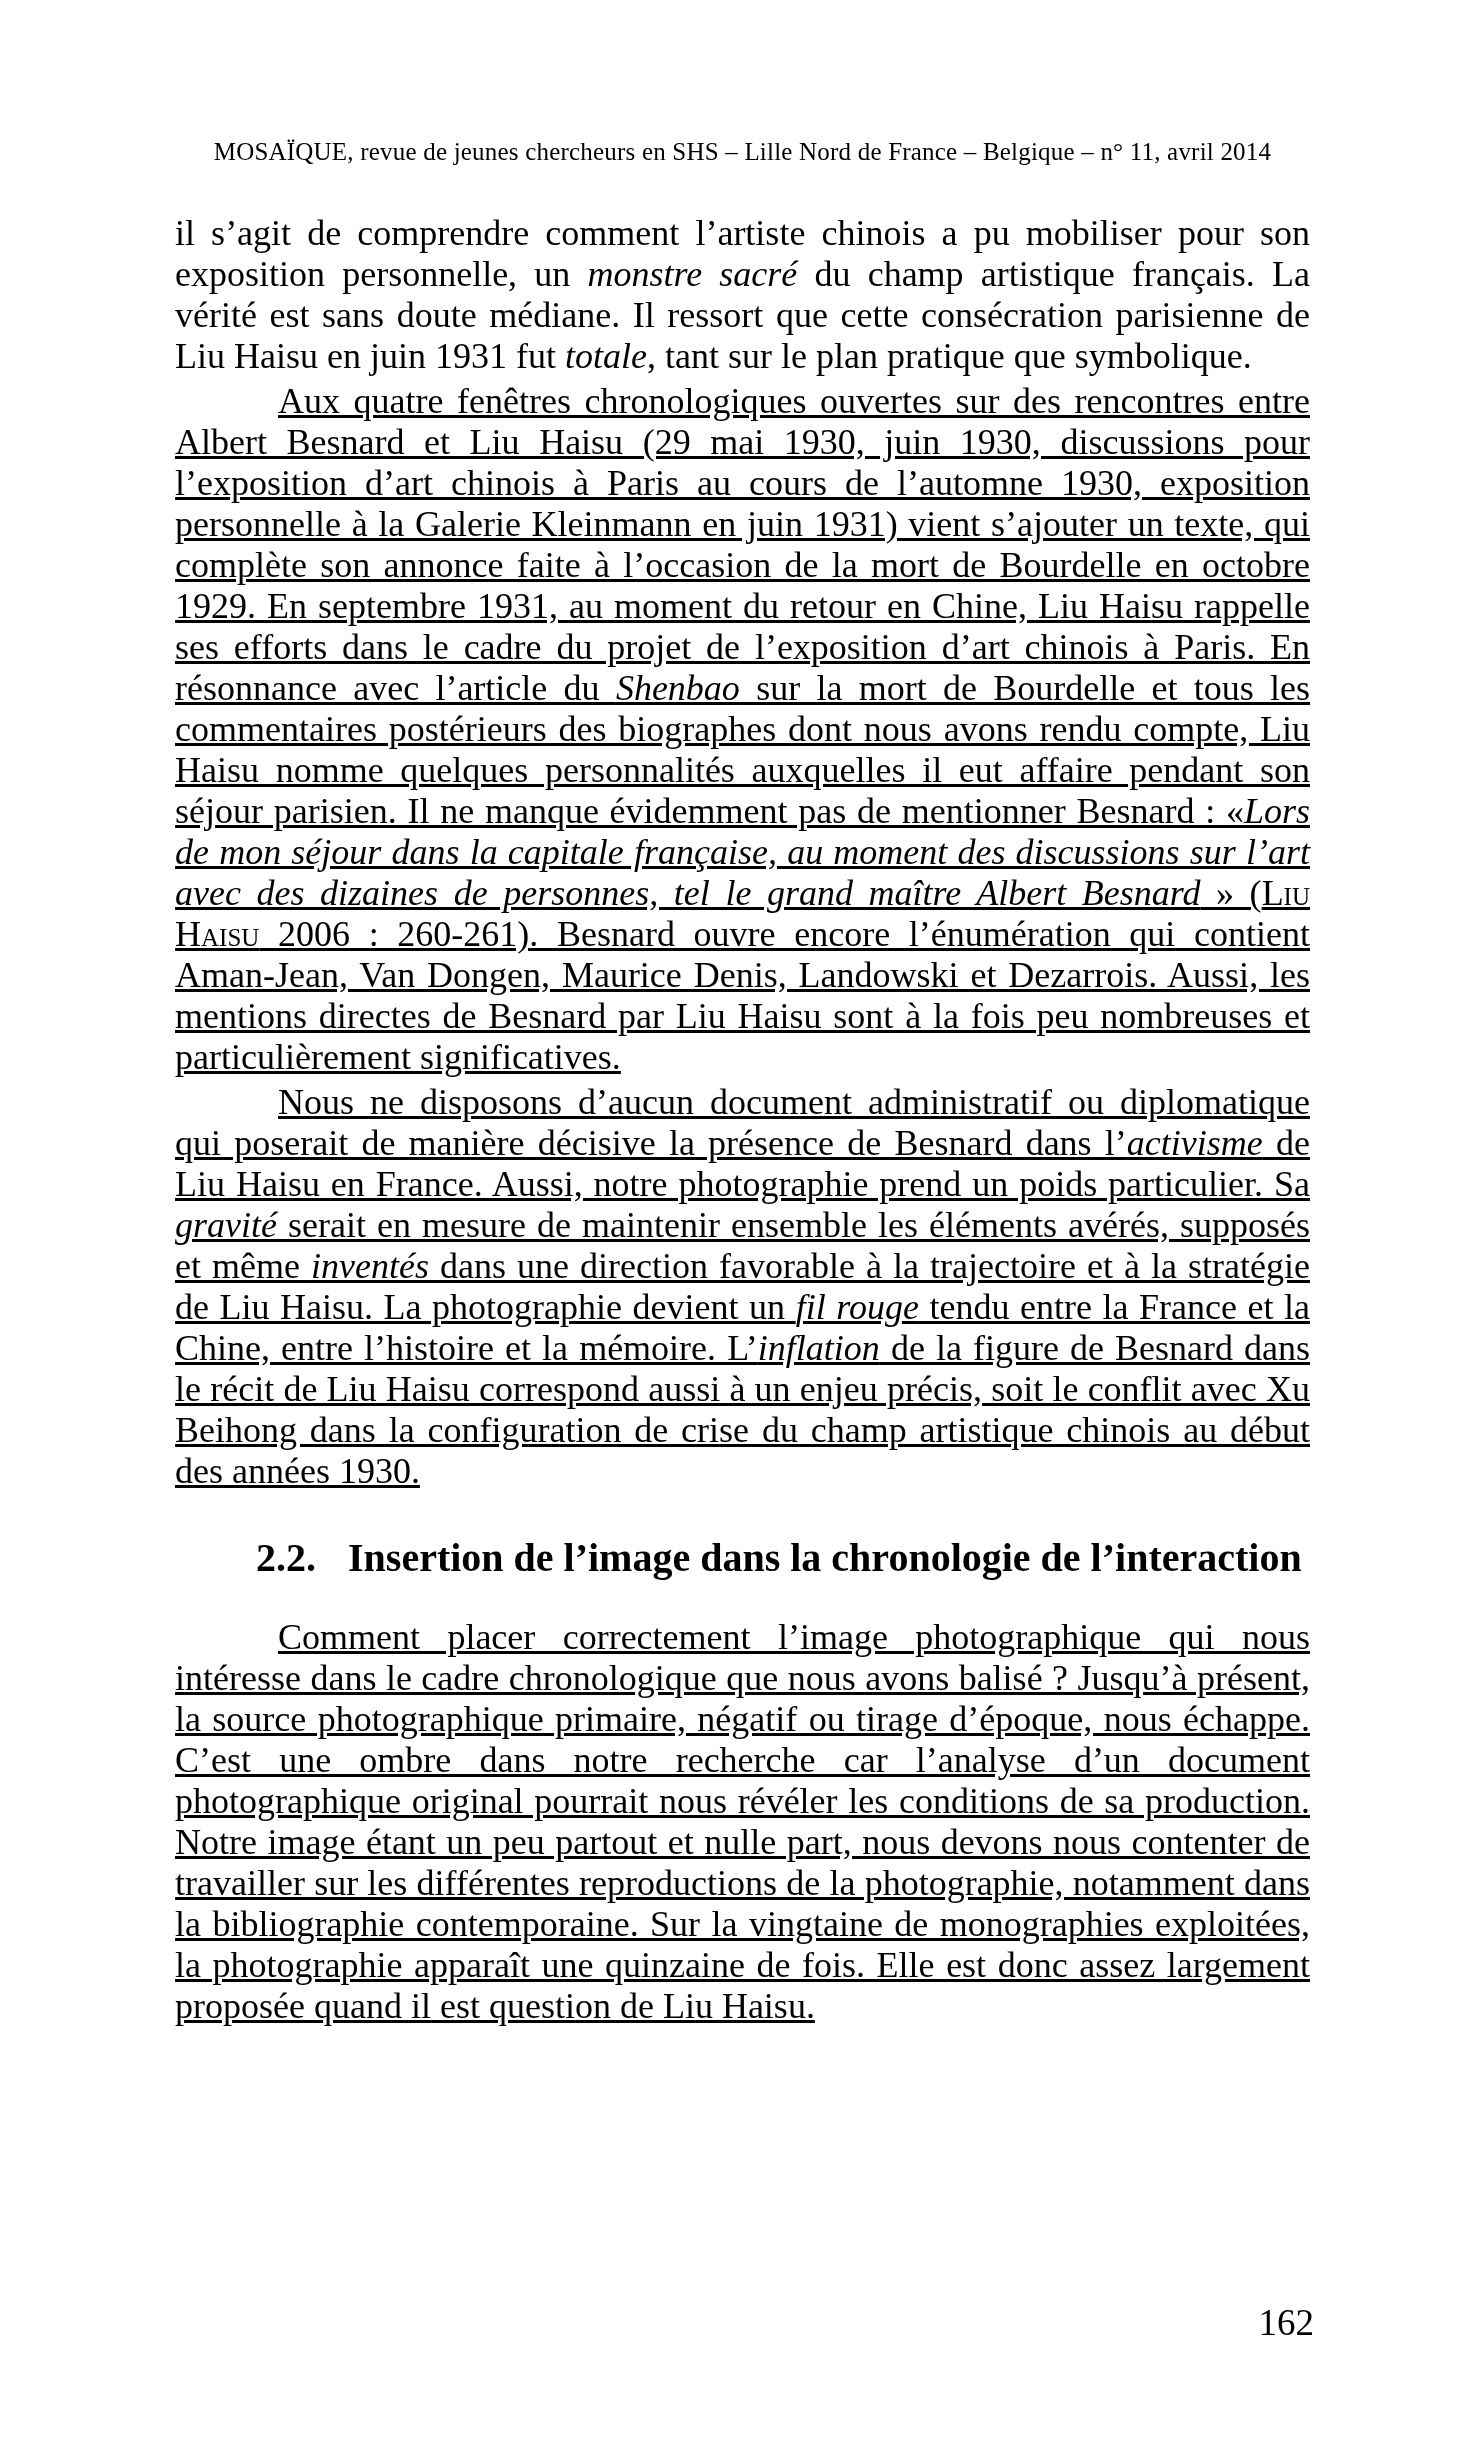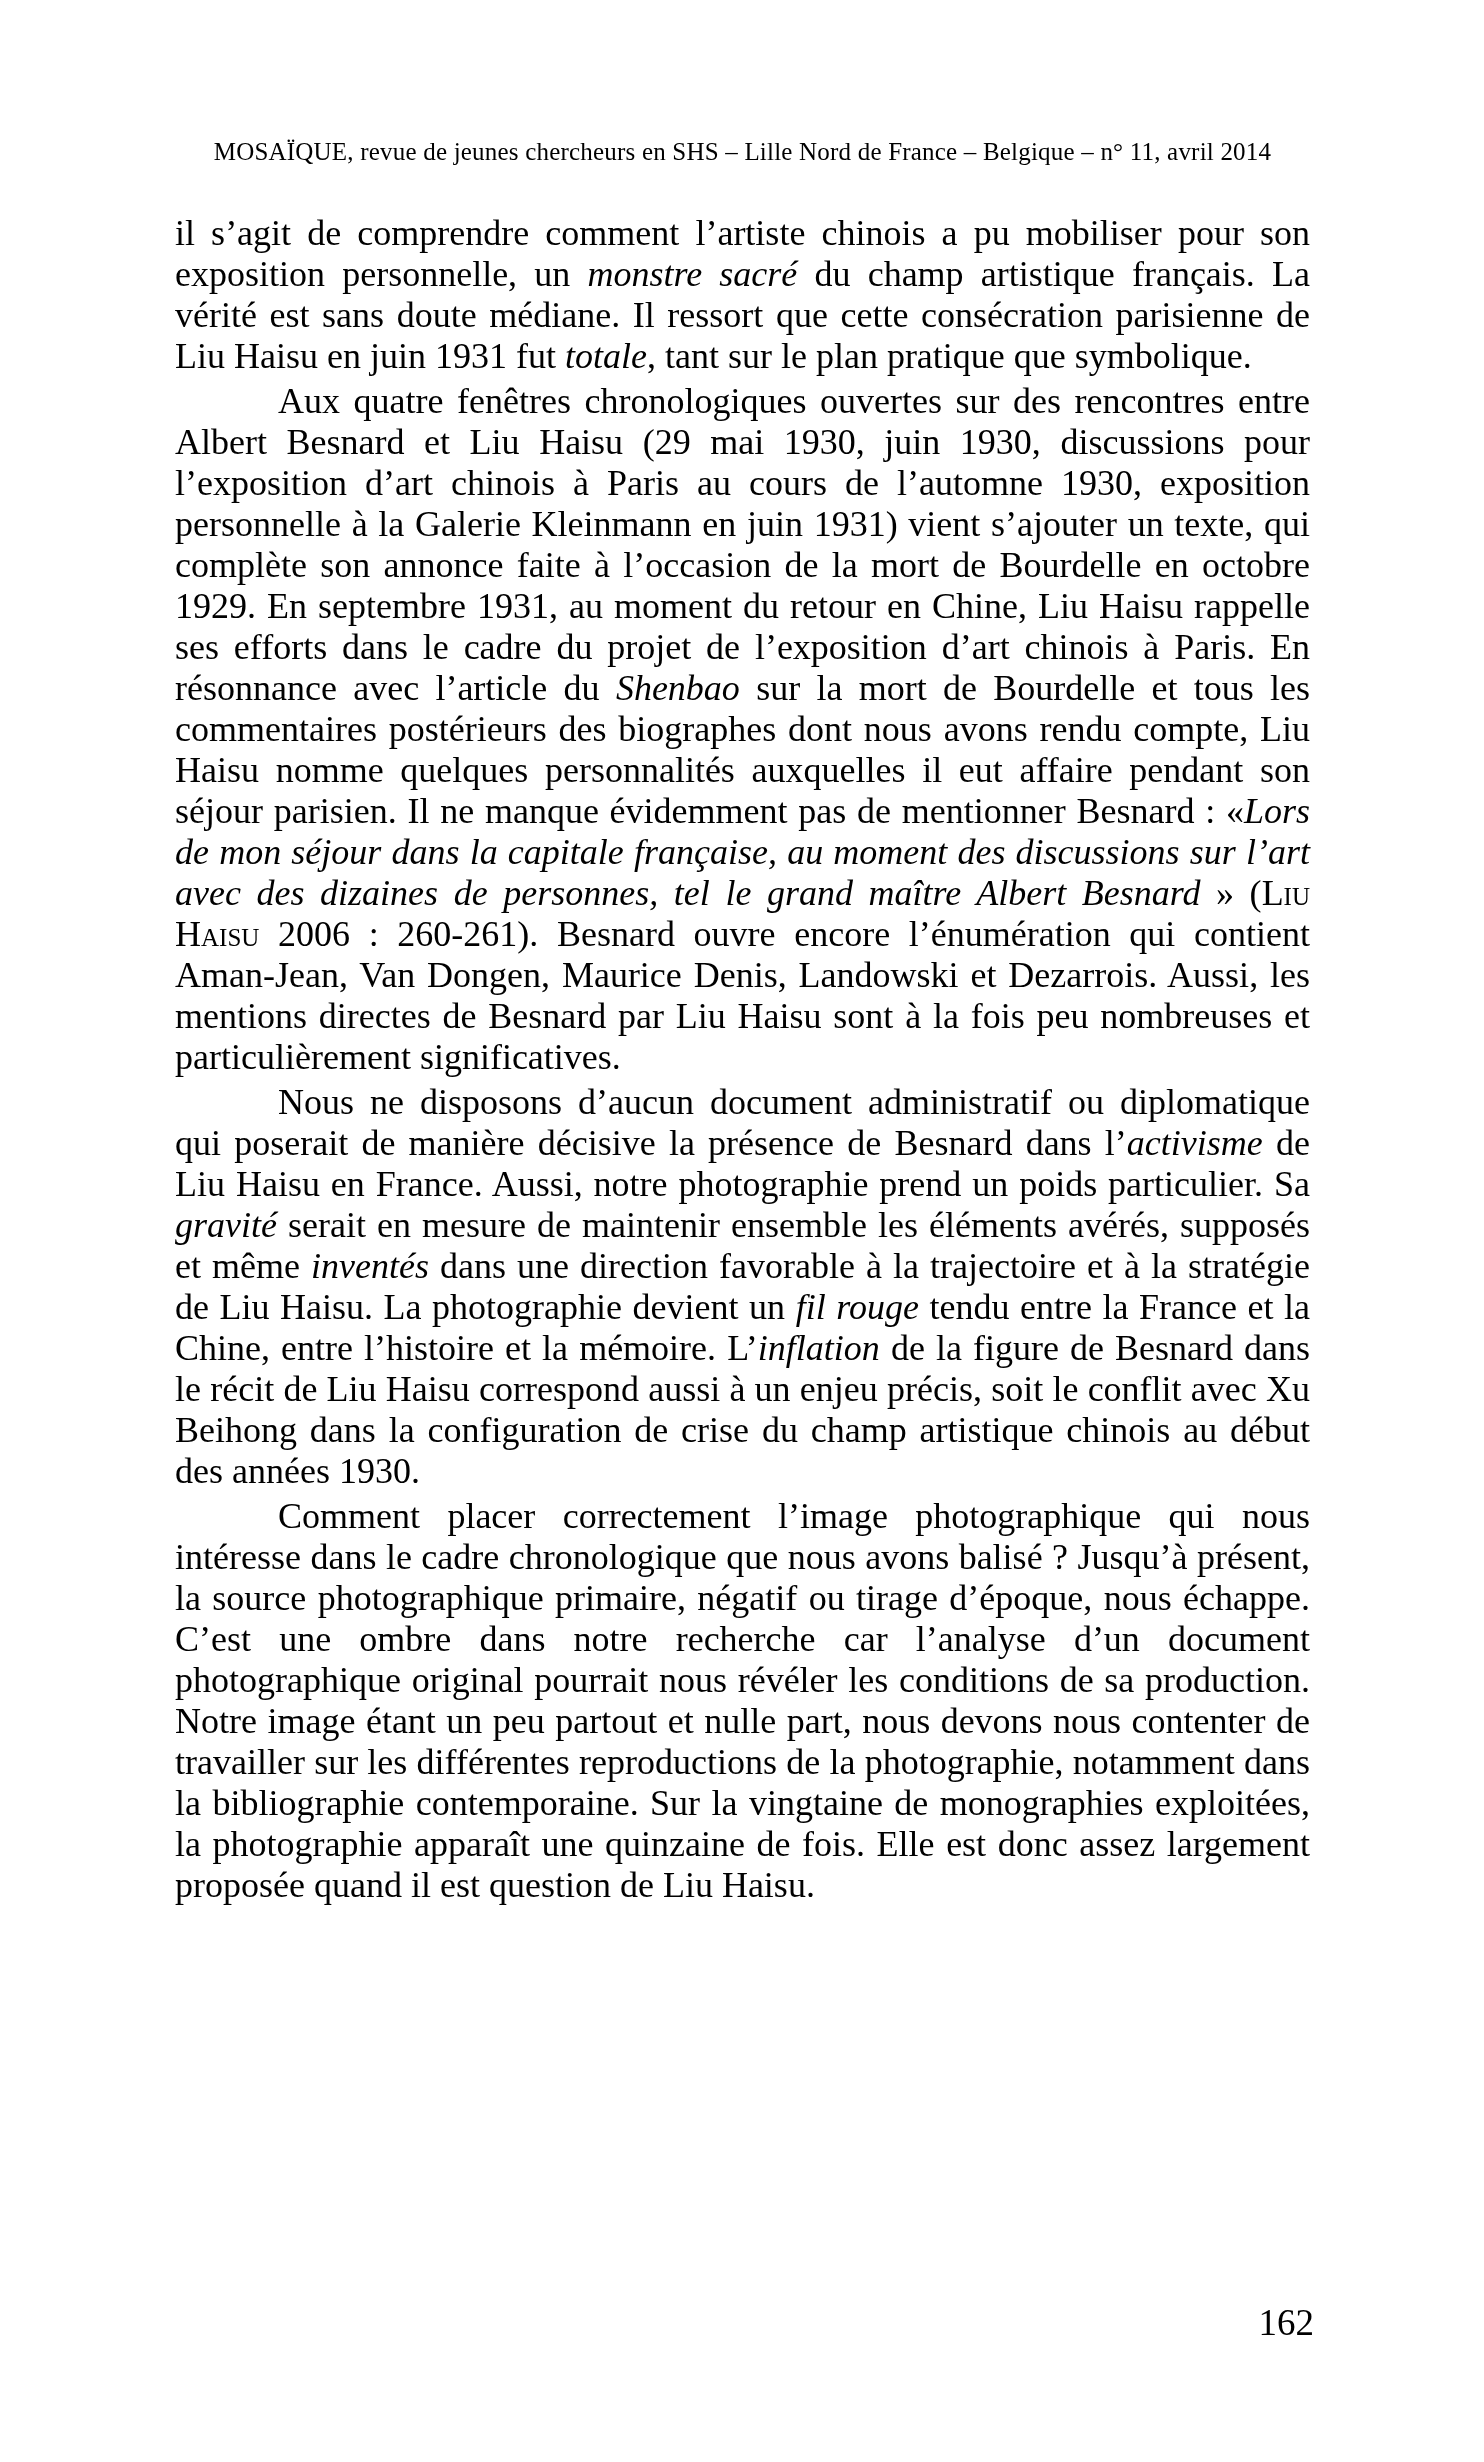--- a/index.html
+++ b/index.html
@@ -27,20 +27,21 @@
     white-space: nowrap;
   }
   .body-text p {
     margin: 4px;
     font-size: 36px;
     line-height: 41px;
     text-align: justify;
   }
   .body-text p.indent {
     text-indent: 103px;
+    text-decoration: underline;
   }
   .section-heading {
     font-size: 40px;
     line-height: 50px;
     font-weight: bold;
     margin: 41px 0 34px 0;
     text-align: left;
     text-indent: 85px;
   }
   .heading-gap {
@@ -65,20 +66,21 @@
   <div class="journal-header">MOSAÏQUE, revue de jeunes chercheurs en SHS – Lille Nord de France – Belgique – n° 11, avril 2014</div>
 
   <div class="body-text">
 
     <p class="noindent"><span>il s’agit de comprendre comment l’artiste chinois a pu mobiliser pour son exposition personnelle, un </span><span class="it">monstre sacré</span><span> du champ artistique français. La vérité est sans doute médiane. Il ressort que cette consécration parisienne de Liu Haisu en juin 1931 fut </span><span class="it">totale</span><span>, tant sur le plan pratique que symbolique.</span></p>
 
     <p class="indent"><span>Aux quatre fenêtres chronologiques ouvertes sur des rencontres entre Albert Besnard et Liu Haisu (29 mai 1930, juin 1930, discussions pour l’exposition d’art chinois à Paris au cours de l’automne 1930, exposition personnelle à la Galerie Kleinmann en juin 1931) vient s’ajouter un texte, qui complète son annonce faite à l’occasion de la mort de Bourdelle en octobre 1929. En septembre 1931, au moment du retour en Chine, Liu Haisu rappelle ses efforts dans le cadre du projet de l’exposition d’art chinois à Paris. En résonnance avec l’article du </span><span class="it">Shenbao</span><span> sur la mort de Bourdelle et tous les commentaires postérieurs des biographes dont nous avons rendu compte, Liu Haisu nomme quelques personnalités auxquelles il eut affaire pendant son séjour parisien. Il ne manque évidemment pas de mentionner Besnard : «</span><span class="it">Lors de mon séjour dans la capitale française, au moment des discussions sur l’art avec des dizaines de personnes, tel le grand maître Albert Besnard</span><span> » (</span><span class="sc">Liu Haisu</span><span> 2006 : 260-261). Besnard ouvre encore l’énumération qui contient Aman-Jean, Van Dongen, Maurice Denis, Landowski et Dezarrois. Aussi, les mentions directes de Besnard par Liu Haisu sont à la fois peu nombreuses et particulièrement significatives.</span></p>
 
     <p class="indent"><span>Nous ne disposons d’aucun document administratif ou diplomatique qui poserait de manière décisive la présence de Besnard dans l’</span><span class="it">activisme</span><span> de Liu Haisu en France. Aussi, notre photographie prend un poids particulier. Sa </span><span class="it">gravité</span><span> serait en mesure de maintenir ensemble les éléments avérés, supposés et même </span><span class="it">inventés</span><span> dans une direction favorable à la trajectoire et à la stratégie de Liu Haisu. La photographie devient un </span><span class="it">fil rouge</span><span> tendu entre la France et la Chine, entre l’histoire et la mémoire. L’</span><span class="it">inflation</span><span> de la figure de Besnard dans le récit de Liu Haisu correspond aussi à un enjeu précis, soit le conflit avec Xu Beihong dans la configuration de crise du champ artistique chinois au début des années 1930.</span></p>
 
+    <h2 class="section-heading"><span class="heading-number">2.2.</span><span class="heading-gap"></span><span class="heading-title">Insertion de l’image dans la chronologie de l’interaction</span></h2>
 
     <p class="indent"><span>Comment placer correctement l’image photographique qui nous intéresse dans le cadre chronologique que nous avons balisé ? Jusqu’à présent, la source photographique primaire, négatif ou tirage d’époque, nous échappe. C’est une ombre dans notre recherche car l’analyse d’un document photographique original pourrait nous révéler les conditions de sa production. Notre image étant un peu partout et nulle part, nous devons nous contenter de travailler sur les différentes reproductions de la photographie, notamment dans la bibliographie contemporaine. Sur la vingtaine de monographies exploitées, la photographie apparaît une quinzaine de fois. Elle est donc assez largement proposée quand il est question de Liu Haisu.</span></p>
 
   </div>
 
   <div class="page-number">162</div>
 
 </div>
 
 

